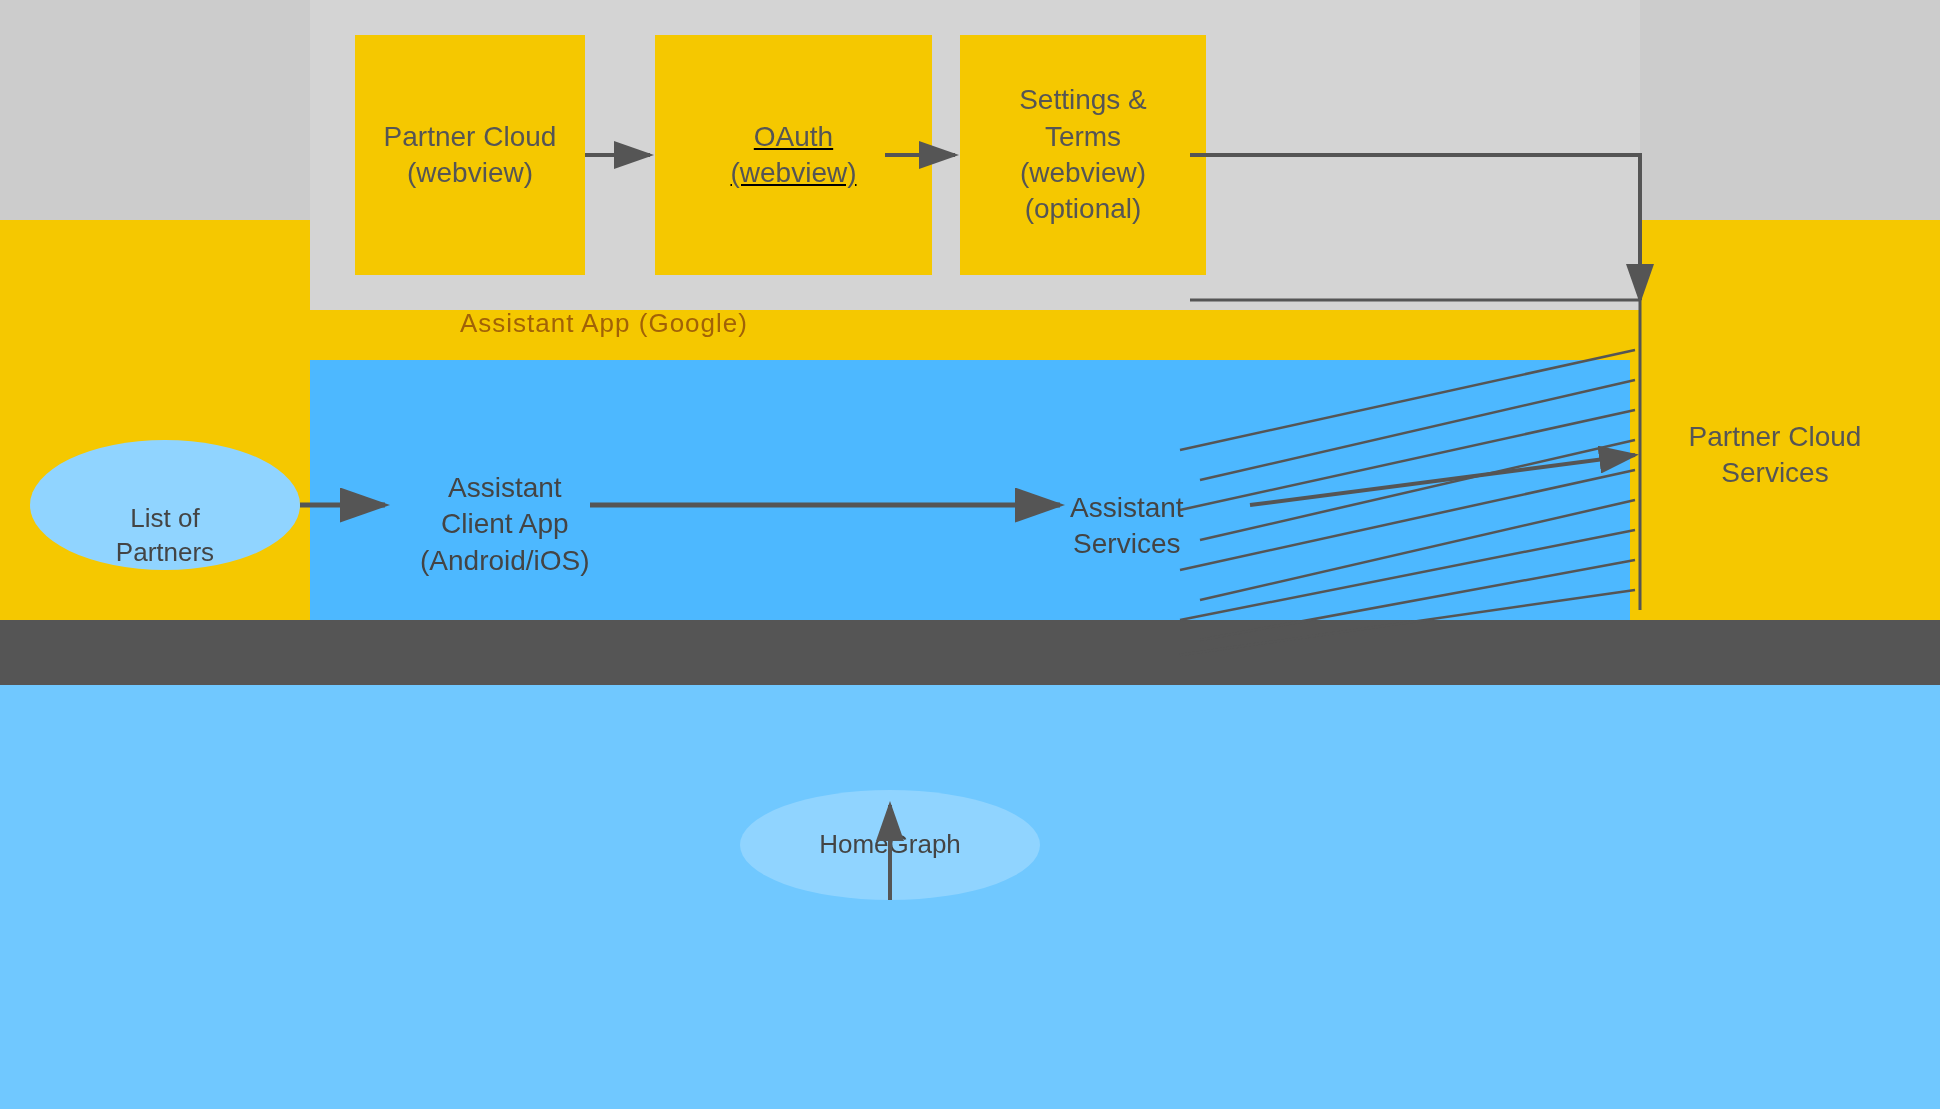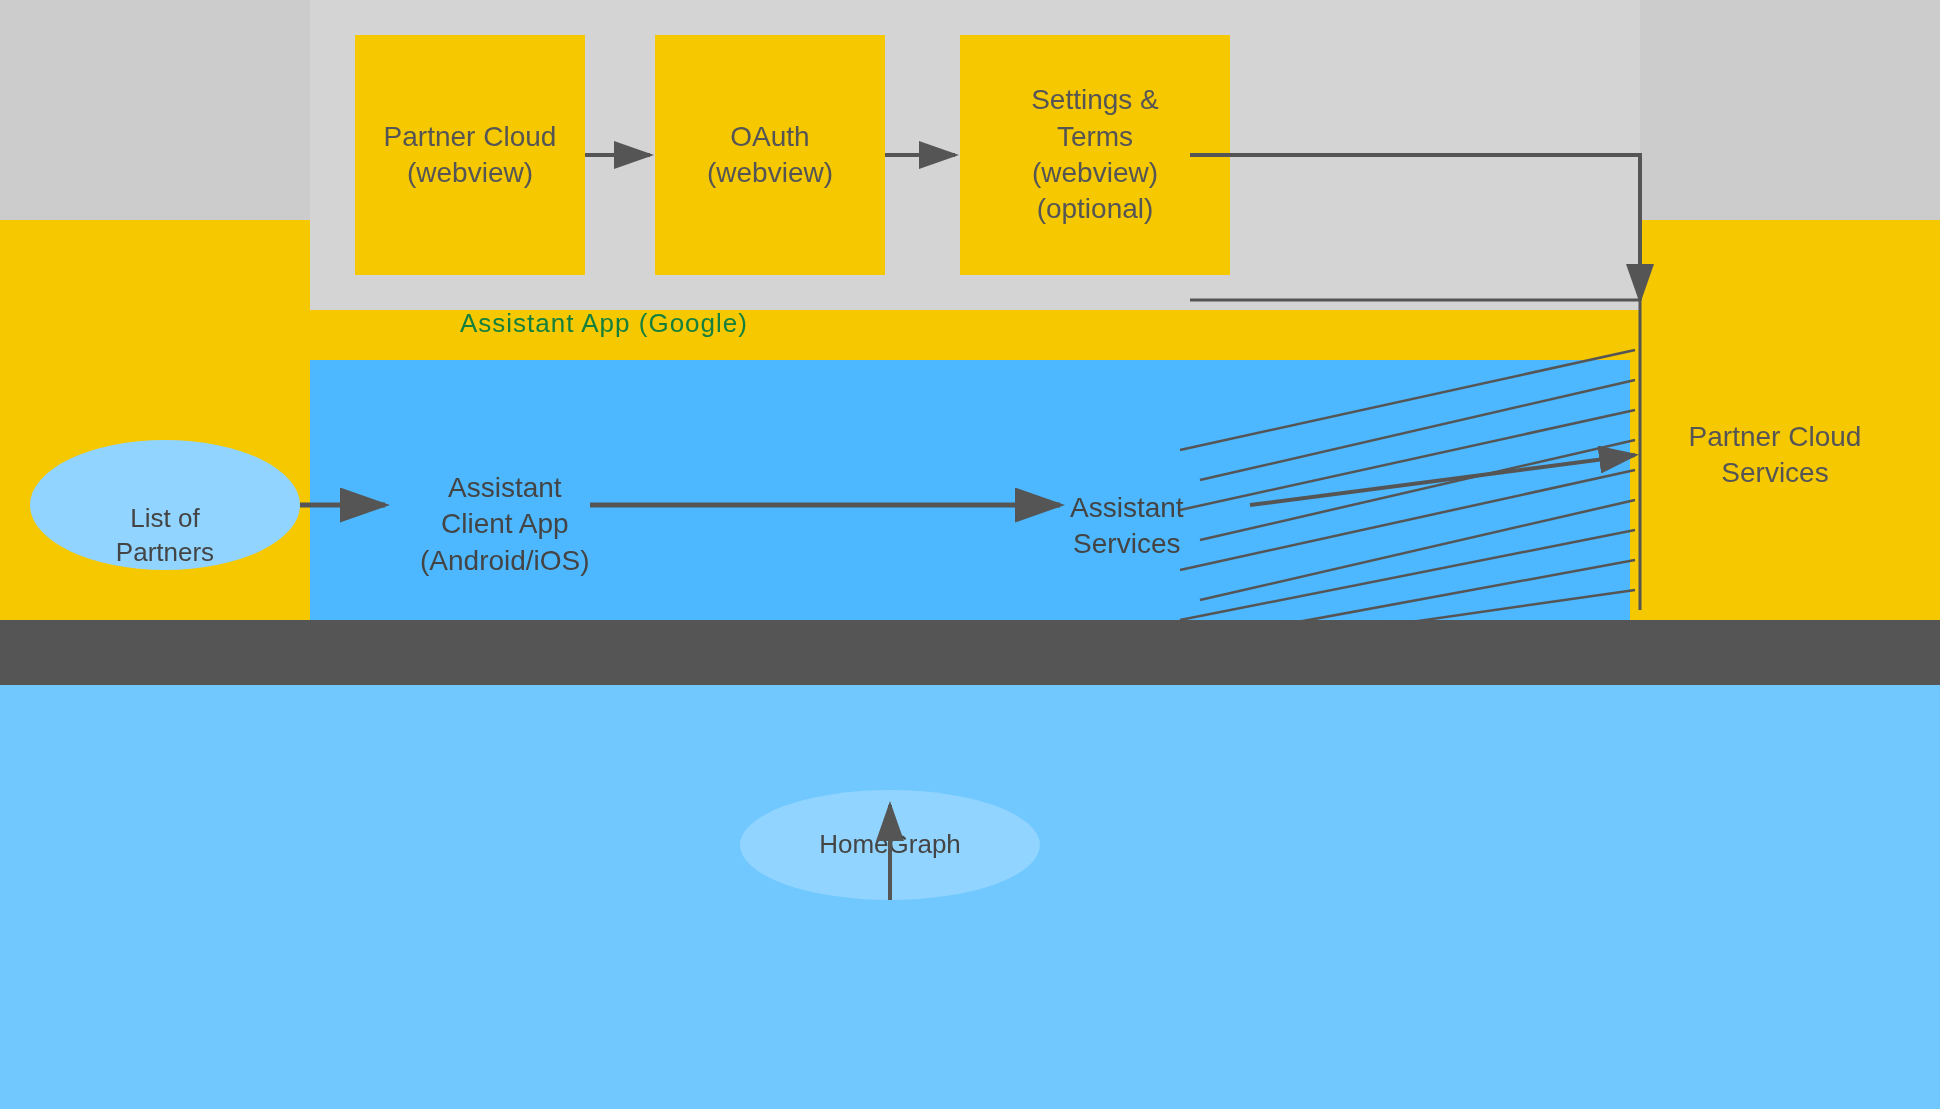--- a/index.html
+++ b/index.html
@@ -155,21 +155,21 @@
       height: 1109px;
       z-index: 12;
       pointer-events: none;
     }
 
     
     .top-label {
       position: absolute;
       z-index: 20;
       font-size: 26px;
-      color: #15803d;
+      color: #a16207;
       font-weight: 400;
       letter-spacing: 1px;
     }
   </style>
 </head>
 <body>
 
 <div class="bg-gray-top"></div>
 <div class="gray-region"></div>
 <div class="bg-yellow-mid"></div>
@@ -177,25 +177,25 @@
 <div class="bg-blue-bottom"></div>
 <div class="bg-dark-band2"></div>
 <div class="bg-blue-lower"></div>
 
 <div class="yellow-box" style="left:355px; top:35px; width:230px; height:240px;">
   <span class="yellow-box-text">Partner
 Cloud
 (webview)</span>
 </div>
 
-<div class="yellow-box" style="left:655px; top:35px; width:230px; height:240px;">
+<div class="yellow-box" style="left:655px; top:35px; width:277px; height:240px;text-decoration:underline;">
   <span class="yellow-box-text">OAuth<br>(webview)</span>
 </div>
 
-<div class="yellow-box" style="left:960px; top:35px; width:270px; height:240px;">
+<div class="yellow-box" style="left:960px; top:35px; width:246px; height:240px;">
   <span class="yellow-box-text">Settings &amp;<br>Terms<br>(webview)<br>(optional)</span>
 </div>
 
 <div class="yellow-box" style="left:1640px; top:300px; width:270px; height:310px;">
   <span class="yellow-box-text">Partner
 Cloud
 Services</span>
 </div>
 
 <div class="oval" style="left:30px; top:440px; width:270px; height:130px;">

